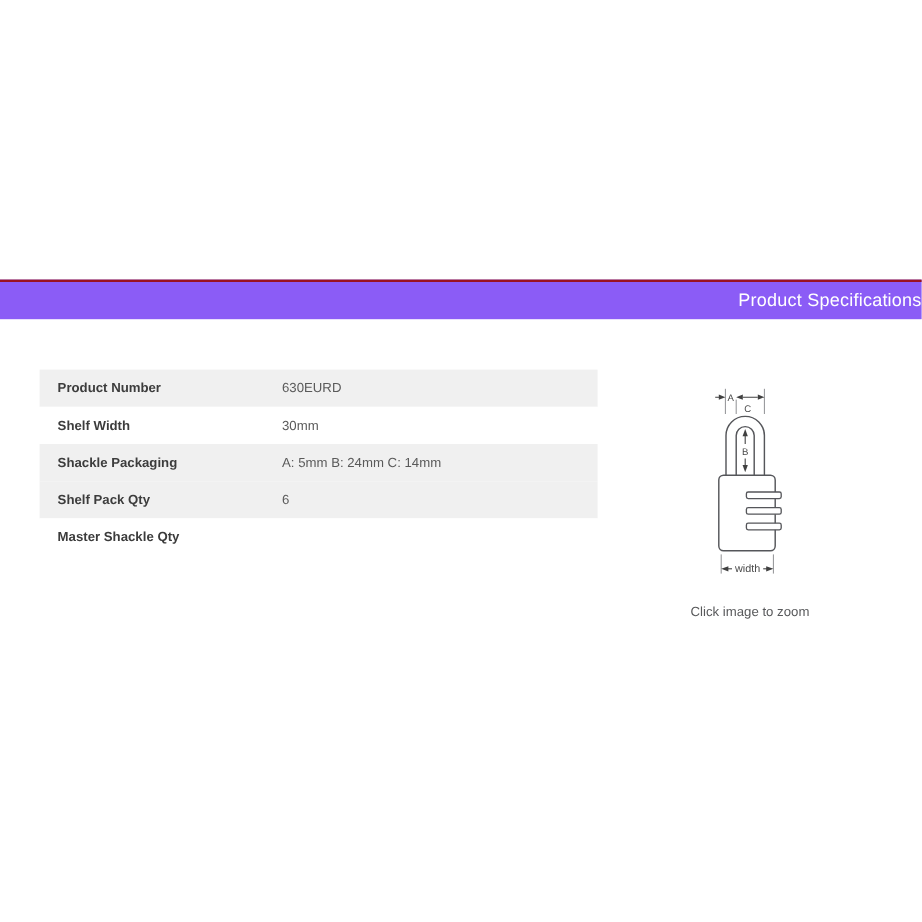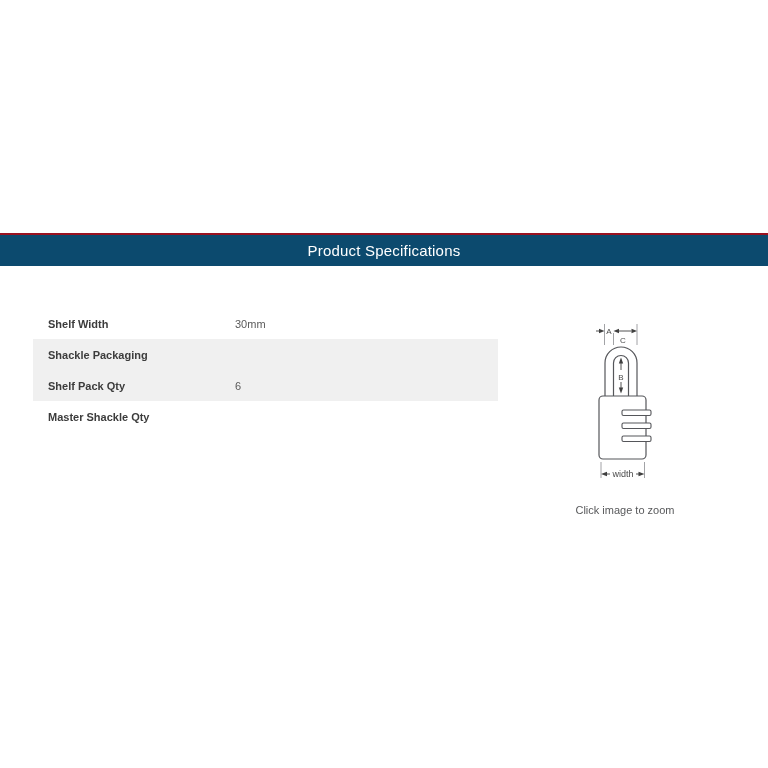--- a/index.html
+++ b/index.html
@@ -12,23 +12,23 @@
   }
   .page {
     position: absolute; left: 0; top: 0;
     width: 768px; height: 768px;
     background: #ffffff;
   }
   
   .banner {
     position: absolute; left: 0; top: 233px;
     width: 768px; height: 33px;
-    background: #0c4a6e;
+    background: #8b5cf6;
     border-top: 2px solid #9a1220;
-    display: flex; align-items: center; justify-content: center;
+    display: flex; align-items: center; justify-content: flex-end;
   }
   .banner-title {
     color: #ffffff;
     font-size: 15px;
     font-weight: 400;
     letter-spacing: 0.2px;
   }
   
   .spec-table {
     position: absolute; left: 33px; top: 308px;
@@ -71,26 +71,31 @@
 </head>
 <body>
 
 <div class="page">
 
   <div class="banner">
     <span class="banner-title">Product Specifications</span>
   </div>
 
   <div class="spec-table">
+    <div class="spec-row striped">
+      <span class="spec-label">Product Number</span>
+      <span class="spec-value">630EURD</span>
+    </div>
     <div class="spec-row">
       <span class="spec-label">Shelf Width</span>
       <span class="spec-value">30mm</span>
     </div>
     <div class="spec-row striped">
       <span class="spec-label">Shackle Packaging</span>
+      <span class="spec-value">A: 5mm B: 24mm C: 14mm</span>
     </div>
     <div class="spec-row striped">
       <span class="spec-label">Shelf Pack Qty</span>
       <span class="spec-value">6</span>
     </div>
     <div class="spec-row">
       <span class="spec-label">Master Shackle Qty</span>
     </div>
   </div>
 

